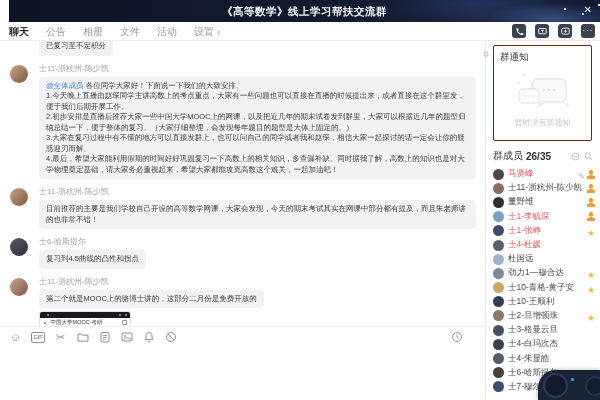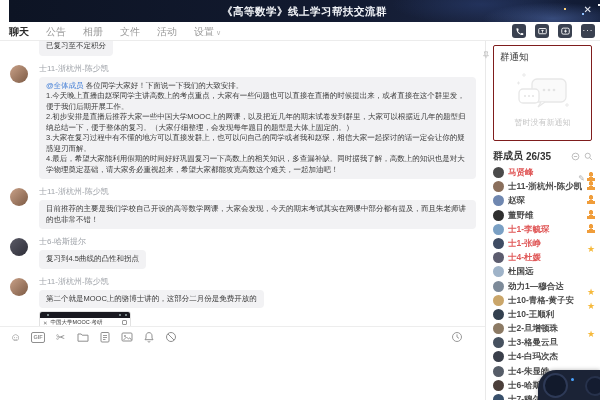--- a/index.html
+++ b/index.html
@@ -78,26 +78,26 @@
 
   
   .side { position:relative; flex:1; background:#fff; }
   .pin { position:absolute; left:-4px; top:4px; color:#b9b9b9; }
   .notice-box { margin:4px 8px 0 7px; border:1px solid #7f1d1d; border-radius:2px;
     height:96px; padding:5px 6px 0; }
   .notice-title { font-size:9.5px; color:#333; }
   .notice-illus { display:block; margin:8px auto 0; }
   .notice-empty { text-align:center; font-size:8px; color:#c6c6c6; margin-top:3px; }
   .members-hd { display:flex; align-items:center; padding:8px 7px 4px; }
-  .members-title { font-size:10px; font-weight:bold; color:#333; }
+  .members-title { font-size:10px; font-weight:normal; color:#333; }
   .members-count { font-size:10px; font-weight:bold; color:#333; margin-left:3px; }
   .mh-icons { margin-left:auto; display:flex; gap:4px; }
   .mh-icons .micon { color:#a9a9a9; cursor:pointer; display:flex; }
   .mlist { }
-  .mrow { display:flex; align-items:flex-start; height:14.2px; padding:0 5px 0 7px; cursor:pointer;font-weight:bold; }
+  .mrow { display:flex; align-items:center; height:14.2px; padding:0 5px 0 7px; cursor:pointer; }
   .mav { width:11px; height:11px; border-radius:50%; flex:0 0 11px; margin-right:4px;
     background:#888; }
   .mname { font-size:8.5px; color:#4a4a4a; white-space:nowrap; overflow:hidden; }
   .mname[data-color="red"] { color:#e05858; }
   .mbadges { margin-left:auto; display:flex; align-items:center; gap:2px; }
   .badge { display:inline-block; }
   .badge[data-badge="star"]::before { content:"★"; color:#f6b93b; font-size:9px; }
   .badge[data-badge="pencil"]::before { content:"✎"; color:#b3b3b3; font-size:8px; }
   .badge[data-badge="person"] { width:8px; height:9px;
     background:
@@ -302,27 +302,20 @@
             </span>
           </div>
         <div class="mrow">
             <span class="mav" style="background: rgb(138, 111, 92);"></span>
             <span class="mname" data-color="">士11-浙杭州-陈少凯</span>
             <span class="mbadges">
               <span class="badge" data-badge="person"></span>
             </span>
           </div>
         <div class="mrow">
-            <span class="mav" style="background: rgb(111, 135, 176);"></span>
-            <span class="mname" data-color="">赵琛</span>
-            <span class="mbadges">
-              <span class="badge" data-badge="person"></span>
-            </span>
-          </div>
-        <div class="mrow">
             <span class="mav" style="background: rgb(47, 47, 47);"></span>
             <span class="mname" data-color="">董野维</span>
             <span class="mbadges">
               <span class="badge" data-badge="person"></span>
             </span>
           </div>
         <div class="mrow">
             <span class="mav" style="background: rgb(122, 160, 196);"></span>
             <span class="mname" data-color="red">士1-李毓琛</span>
             <span class="mbadges">

